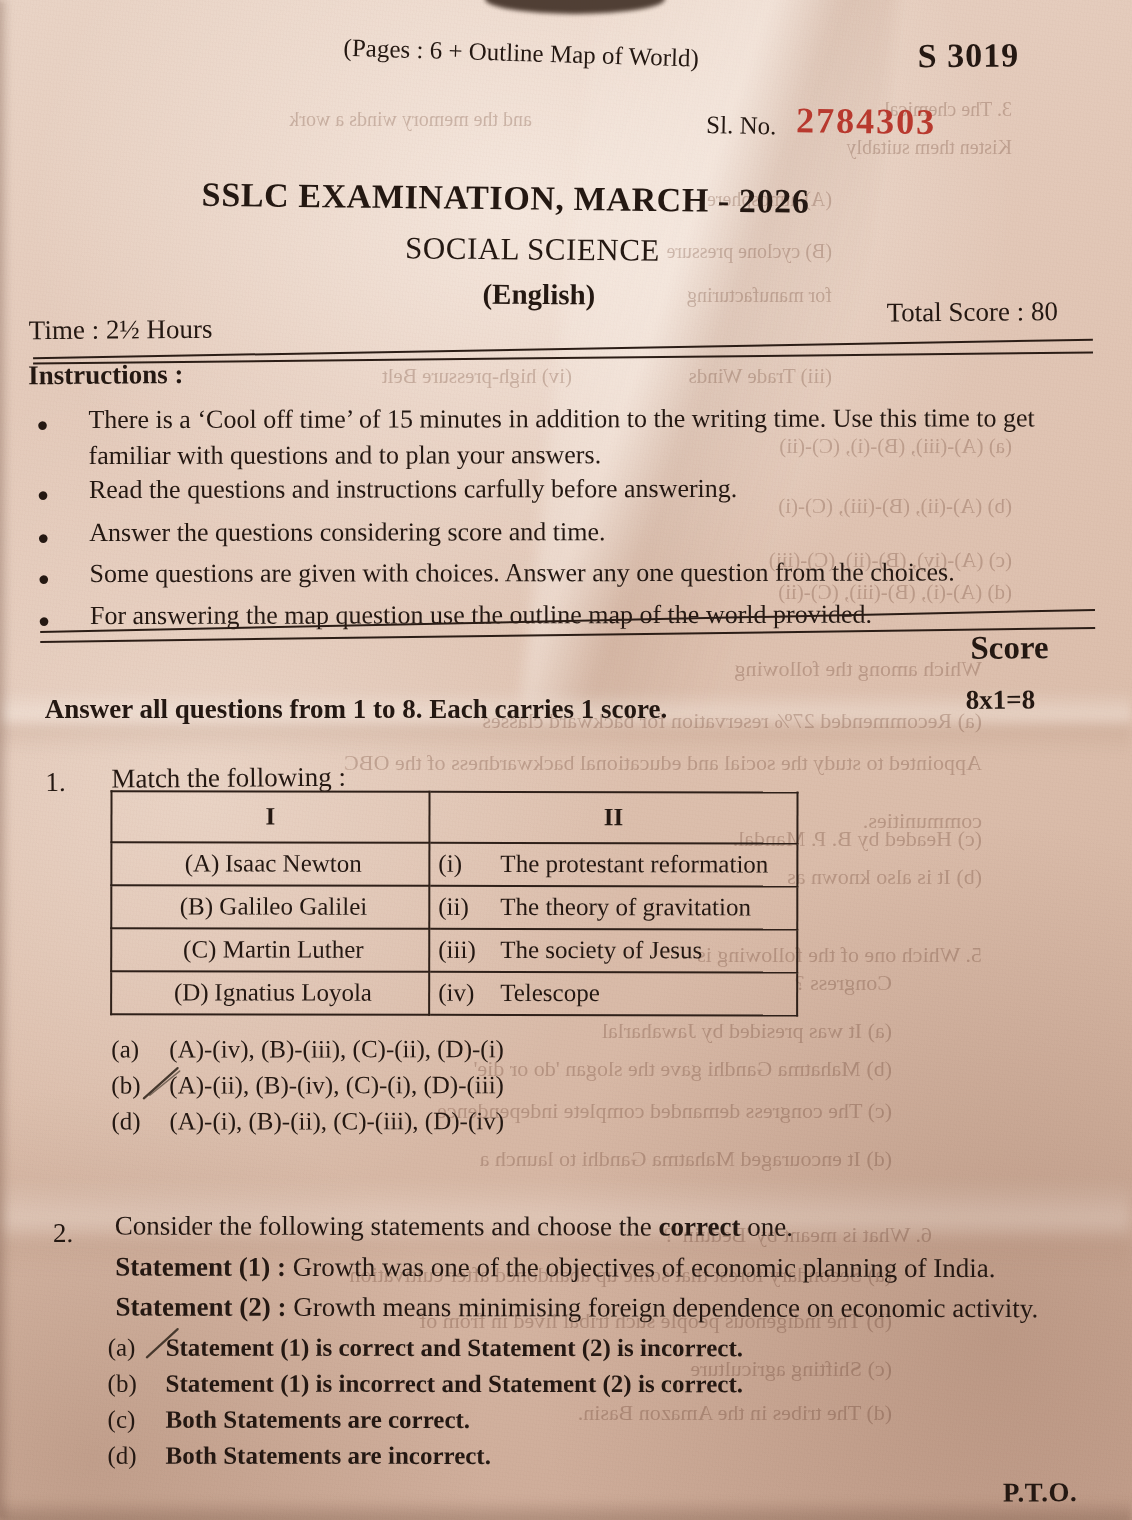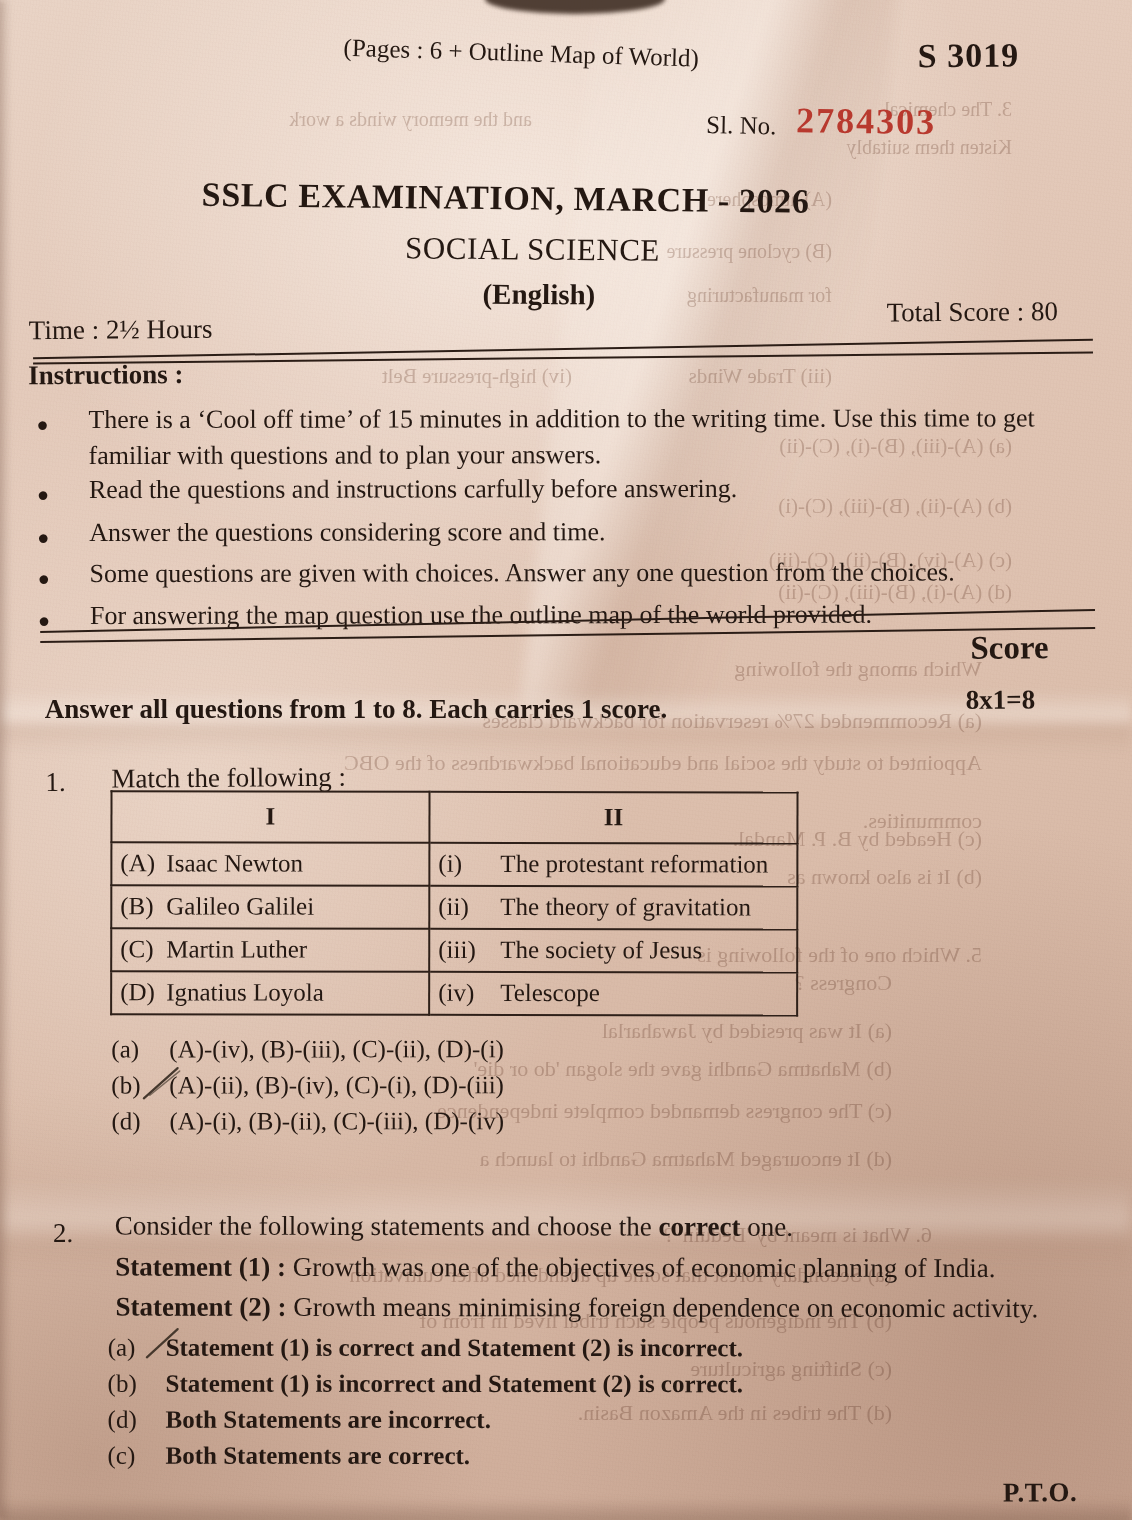--- a/index.html
+++ b/index.html
@@ -86,21 +86,21 @@
     transform:rotate(0.55deg);
   }
   #match-table td, #match-table th{
     border:2px solid #2e2019;
     font-family:"Liberation Serif", serif;
     font-size:25px;color:#241812;
     padding:6px 8px 7px 8px;
     background:transparent;
   }
   #match-table th{font-size:25px;font-weight:bold;text-align:center;height:36px;}
-  #match-table td.c1{width:300px;}
+  #match-table td.c1{width:300px;text-align:center;}
   #match-table td .lbl{display:inline-block;min-width:46px;}
   #match-table td .rlbl{display:inline-block;min-width:62px;}
 
   
   .opts{position:absolute;font-size:25px;line-height:36px;}
   .opts .row{white-space:nowrap;}
   .opts .k{display:inline-block;width:58px;}
 
   
   .pen{position:absolute;pointer-events:none;}
@@ -286,24 +286,24 @@
   </div>
 
   <div class="opts" style="left:102px;top:1326px;transform:rotate(.5deg);transform-origin:left top;">
     <div class="row">
       <span class="k">(a)</span><span class="b">Statement (1) is correct and Statement (2) is incorrect.</span>
     </div>
     <div class="row">
       <span class="k">(b)</span><span class="b">Statement (1) is incorrect and Statement (2) is correct.</span>
     </div>
     <div class="row">
+      <span class="k">(c)</span><span class="b">Both Statements are correct.</span>
+    </div>
+    <div class="row">
       <span class="k">(d)</span><span class="b">Both Statements are incorrect.</span>
-    </div>
-    <div class="row">
-      <span class="k">(c)</span><span class="b">Both Statements are correct.</span>
     </div>
   </div>
 
   <div class="pen" style="left:136px;top:1322px;">
     <svg width="44" height="38" viewBox="0 0 44 38">
       <path d="M5 32 L36 4" stroke="#2a2016" stroke-width="2.2" fill="none" stroke-linecap="round" opacity=".82"></path>
     </svg>
   </div>
 
   <div class="t b" style="left:996px;top:1458px;font-size:27px;letter-spacing:.5px;margin-top:23px;">P.T.O.</div>

